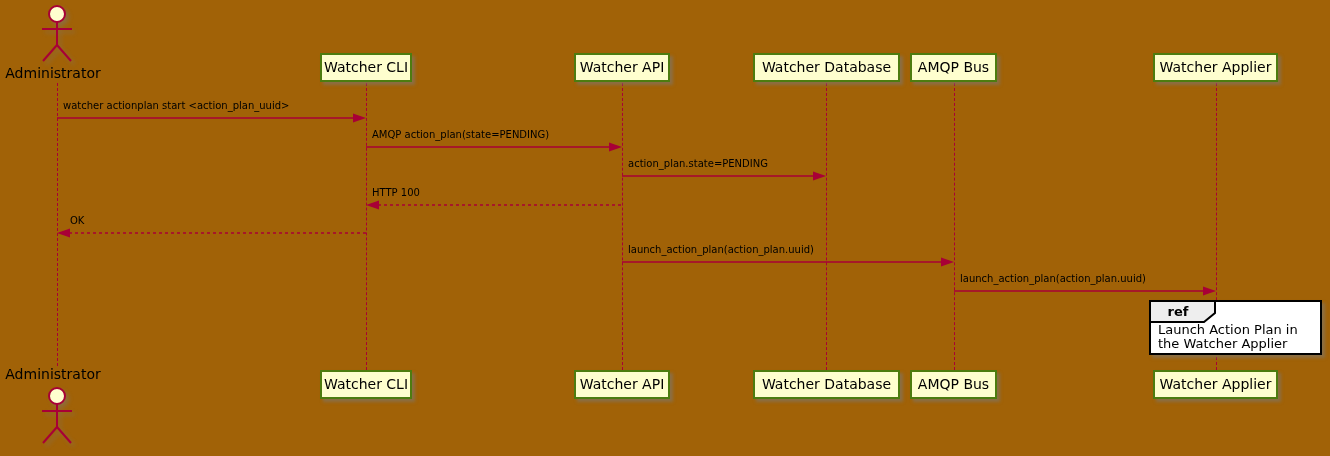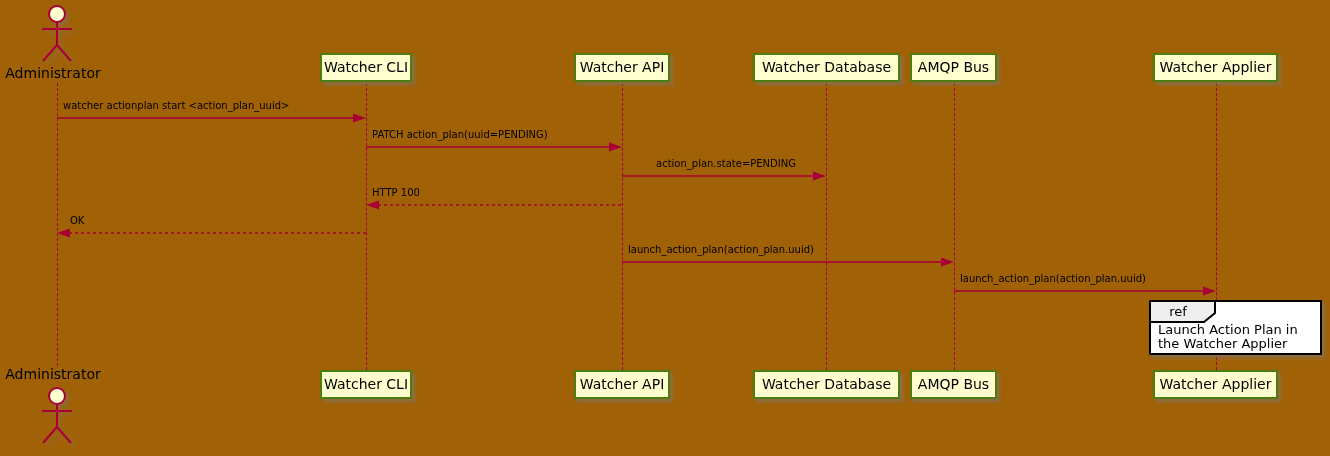--- a/index.html
+++ b/index.html
@@ -66,21 +66,21 @@
   }
   .ref-header-shape{
     position:absolute;
     left:-2px;top:-2px;
   }
   .ref-keyword{
     position:absolute;
     left:0;top:0;
     width:54px;
     text-align:center;
-    font-weight:normal;
+    font-weight:bold;
     font-size:13px;
     line-height:19px;
     z-index:5;
   }
   .ref-text{
     position:absolute;
     left:7px;top:21px;
     width:158px;
     line-height:14px;
   }
@@ -111,27 +111,27 @@
   <div class="pbox" style="left:753px;top:53px;width:143px">Watcher Database</div>
   <div class="pbox" style="left:910px;top:53px;width:83px">AMQP Bus</div>
   <div class="pbox" style="left:1153px;top:53px;width:121px">Watcher Applier</div>
 
   <div class="msg-label" style="left:63px;top:100px">watcher actionplan start &lt;action_plan_uuid&gt;</div>
   <svg class="arrow" style="left:57px;top:112px" width="310" height="12">
     <line x1="0" y1="6" x2="298" y2="6" stroke="#A80036" stroke-width="1.5"></line>
     <polygon points="309,6 296,1.5 296,10.5" fill="#A80036"></polygon>
   </svg>
 
-  <div class="msg-label" style="left:372px;top:129px">PATCH action_plan(uuid=PENDING)</div>
+  <div class="msg-label" style="left:372px;top:129px">AMQP action_plan(state=PENDING)</div>
   <svg class="arrow" style="left:366px;top:141px" width="257" height="12">
     <line x1="0" y1="6" x2="245" y2="6" stroke="#A80036" stroke-width="1.5"></line>
     <polygon points="256,6 243,1.5 243,10.5" fill="#A80036"></polygon>
   </svg>
 
-  <div class="msg-label" style="left:656px;top:158px">action_plan.state=PENDING</div>
+  <div class="msg-label" style="left:628px;top:158px">action_plan.state=PENDING</div>
   <svg class="arrow" style="left:622px;top:170px" width="205" height="12">
     <line x1="0" y1="6" x2="193" y2="6" stroke="#A80036" stroke-width="1.5"></line>
     <polygon points="204,6 191,1.5 191,10.5" fill="#A80036"></polygon>
   </svg>
 
   <div class="msg-label" style="left:372px;top:187px">HTTP 100</div>
   <svg class="arrow" style="left:366px;top:199px" width="257" height="12">
     <line x1="12" y1="6" x2="256" y2="6" stroke="#A80036" stroke-width="1.3" stroke-dasharray="3,3"></line>
     <polygon points="0,6 13,1.5 13,10.5" fill="#A80036"></polygon>
   </svg>

